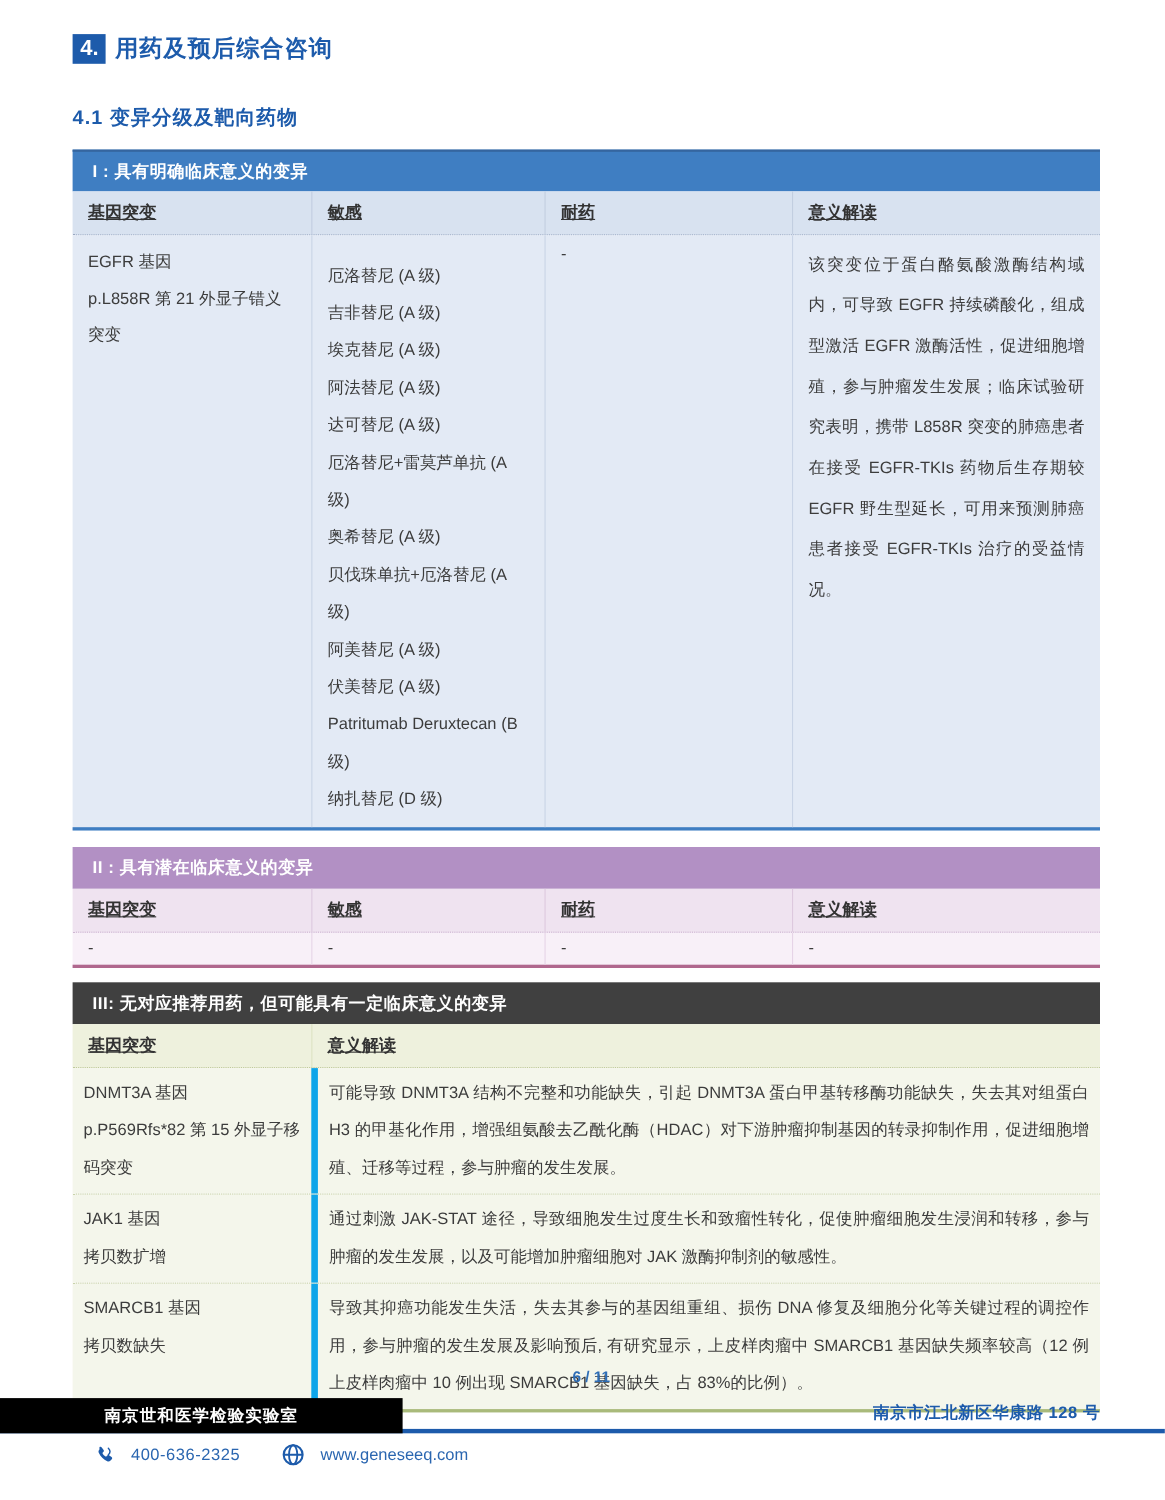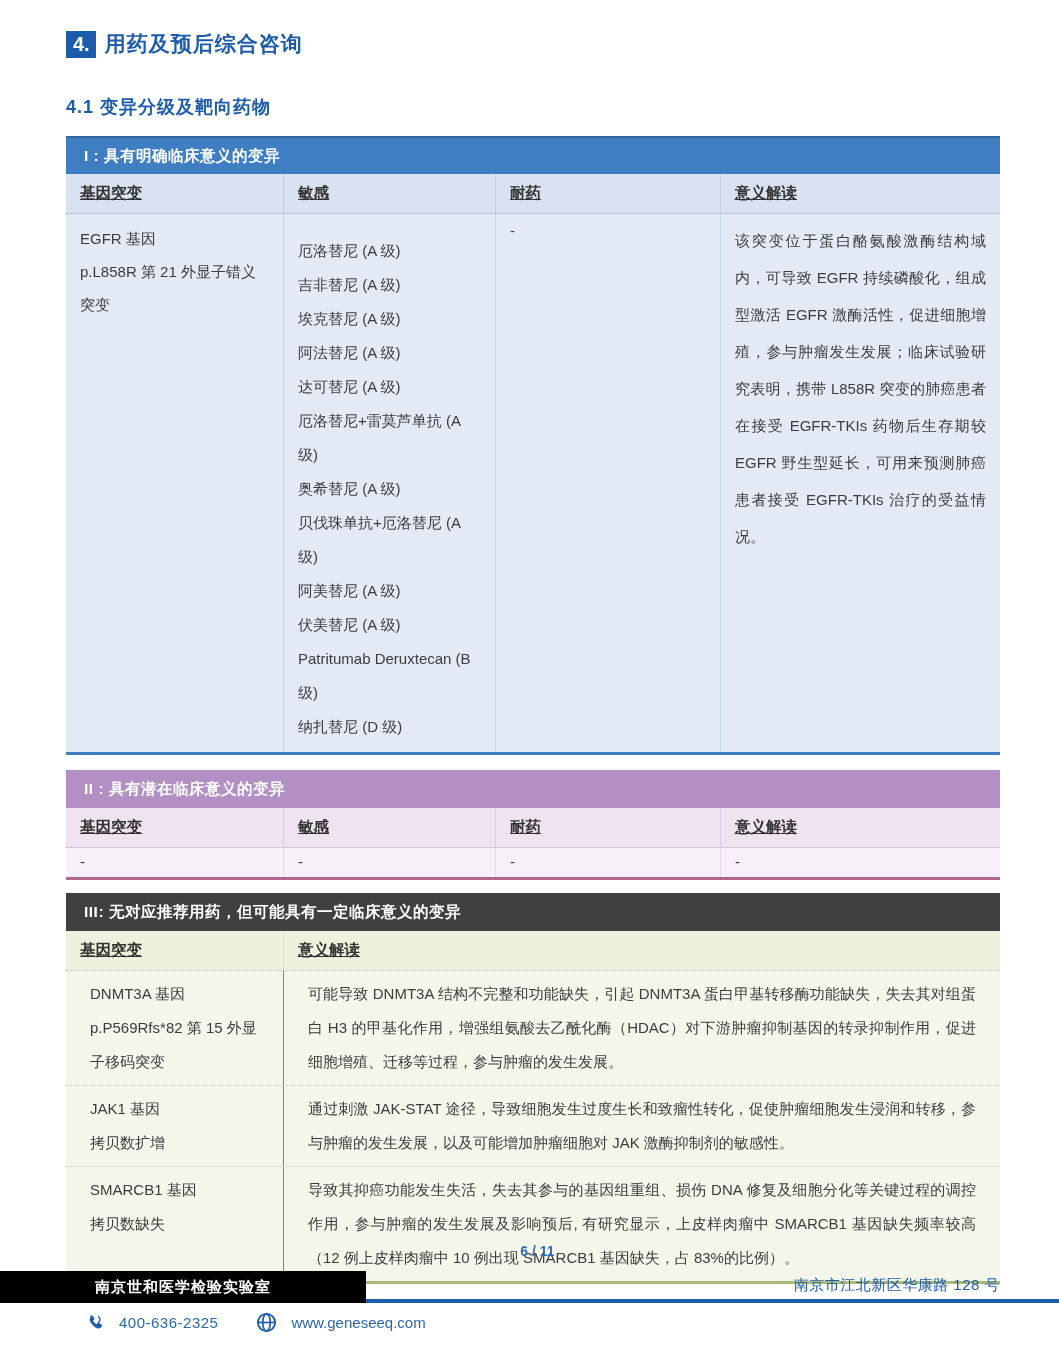--- a/index.html
+++ b/index.html
@@ -59,40 +59,40 @@
   .t2 .td + .td { border-left: 1px solid #e6d4e7; }
 
   
   .t3 { margin-top: 13px; }
   .t3 .tbl-bar { background: #404040; }
   .t3 .thead { background: #eef1dd; border-bottom: 1px dotted #bfc99b; }
   .t3 .thead .th + .th { border-left: 1px solid #dde3c4; }
   .t3 .tbody-row { background: #f4f6eb; font-size: 15px; }
   .t3 .tbody-row + .tbody-row { border-top: 1px dotted #c9d2ab; }
   .t3 .tbody-row:last-child { border-bottom: 3px solid #a9ba7b; }
-  .t3 .td { padding: 6px 24px; }
-  .t3 .td + .td { border-left: 1px solid #0ea5e9; }
+  .t3 .td { padding: 6px 10px; }
+  .t3 .td + .td { border-left: 6px solid #0ea5e9; }
   .t3 .interp3 { line-height: 34px; text-align: justify; }
   .t3 .gene-line { line-height: 34px; }
 
   
   .page-num {
     position: absolute; left: 16px; right: 0; top: 1243px;
     text-align: center; color: #2e6db5; font-weight: bold; font-size: 14px;
   }
   .footer-band { position: absolute; left: 0; right: 0; top: 1271px; height: 32px; }
   .band-line { position: absolute; left: 0; right: 0; bottom: 0; height: 4px; background: #1d5bab; }
   .band-left {
     position: absolute; left: 0; top: 0; width: 366px; height: 32px;
     background: #000000; color: #fff; font-weight: bold; font-size: 15px;
     display: flex; align-items: center; justify-content: center; letter-spacing: 1px;
   }
   .band-right {
     position: absolute; right: 59px; top: 0; height: 28px; line-height: 28px;
-    color: #1d5bab; font-weight: normal; font-size: 15px; letter-spacing: 0.5px;
+    color: #1d5bab; font-weight: bold; font-size: 15px; letter-spacing: 0.5px;
   }
   .contacts {
     position: absolute; left: 85px; top: 1312px;
     display: flex; align-items: center; color: #2a66b0; font-size: 15px;
   }
   .contacts .icon { display: inline-flex; }
   .contacts .phone-num { margin-left: 14px; letter-spacing: 0.5px; }
   .contacts .globe { margin-left: 38px; }
   .contacts .site { margin-left: 14px; }
 </style>

